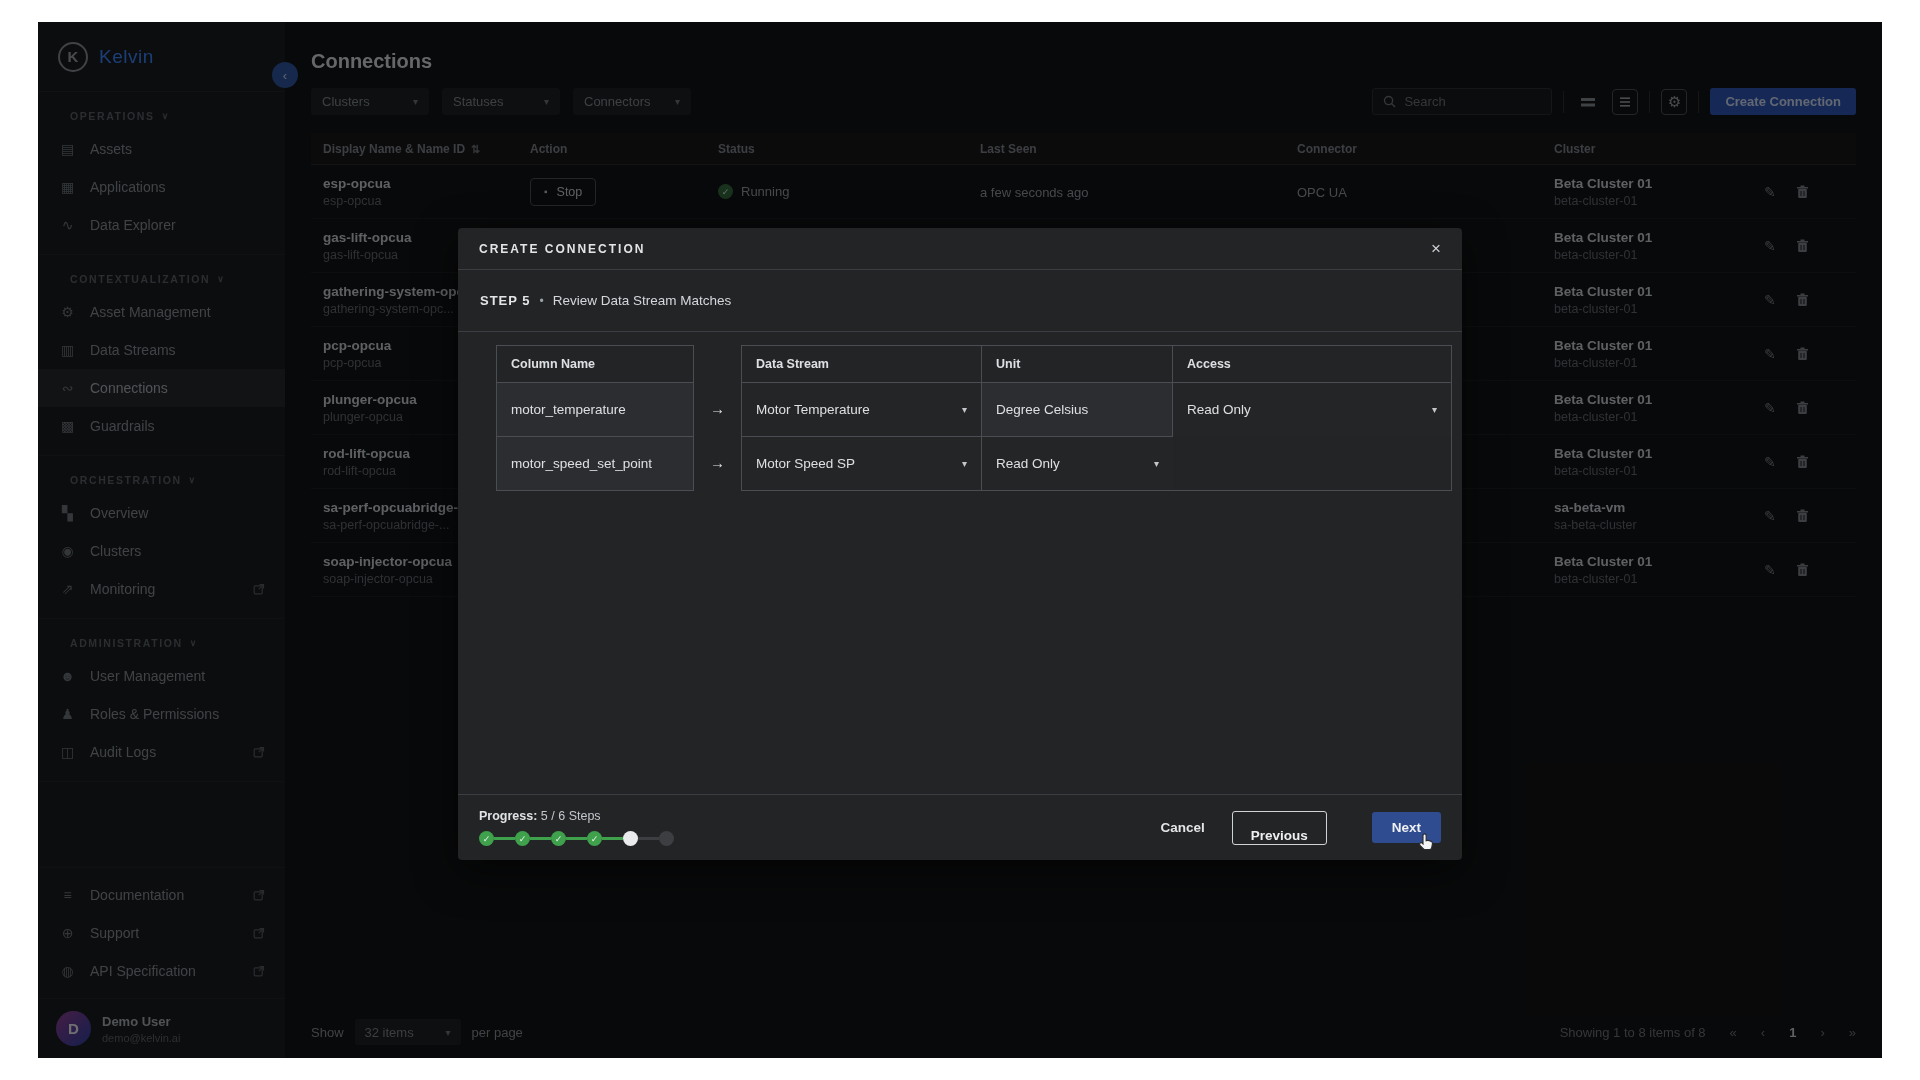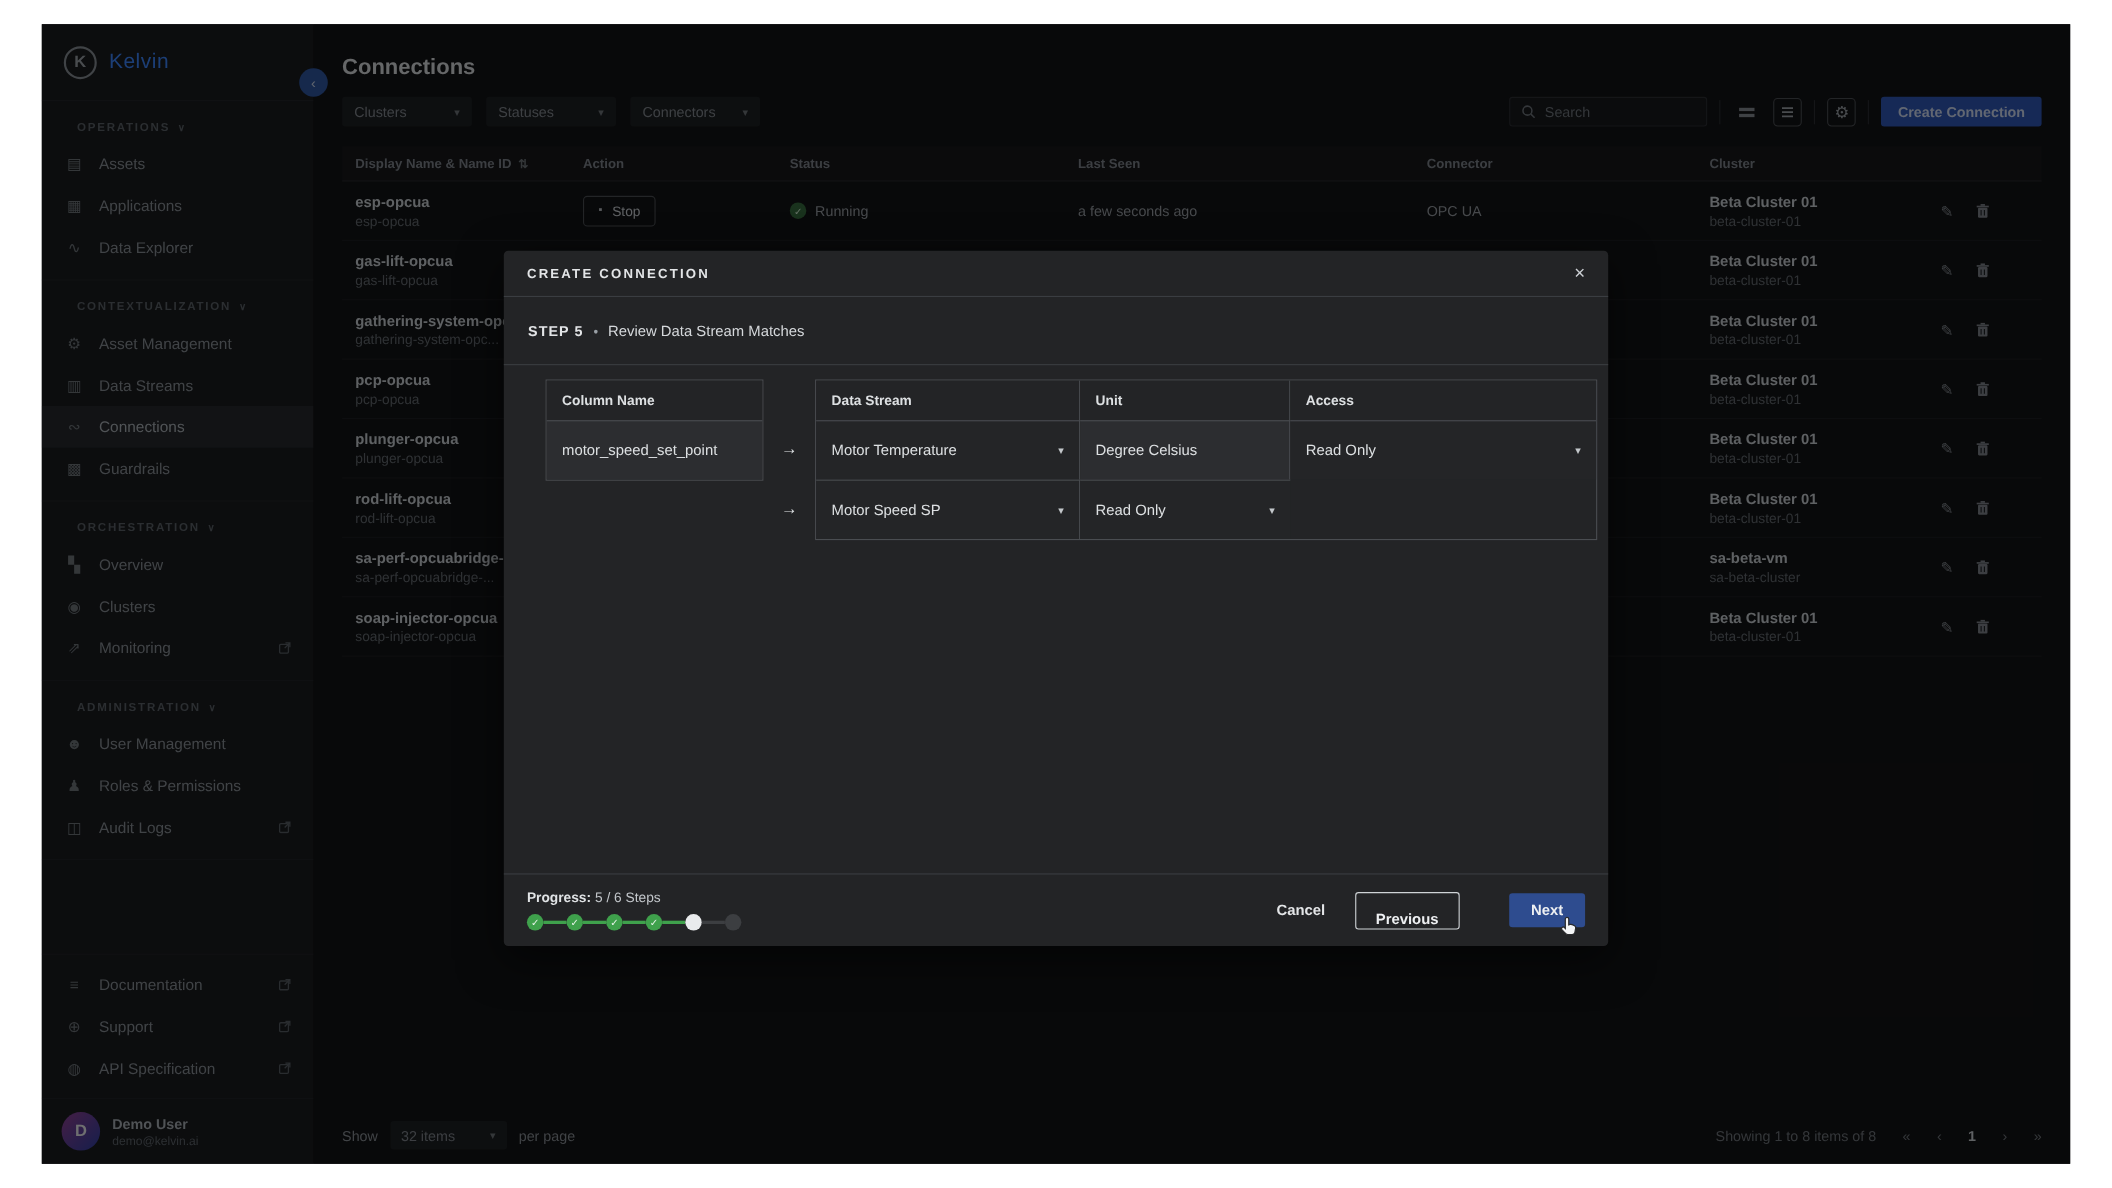--- a/index.html
+++ b/index.html
@@ -617,20 +617,21 @@
   <div class="step-row">
     <span class="step-label">STEP 5</span>
     <span class="step-bullet">•</span>
     <span class="step-name">Review Data Stream Matches</span>
   </div>
   <div class="modal-body">
     <div class="map-wrap">
       <div class="mt-left">
         <div class="hcell">Column Name</div>
         <div id="map-left">
+            <div class="dcell lite">motor_temperature</div>
             <div class="dcell lite">motor_speed_set_point</div>
           </div>
       </div>
       <div class="mt-arrowcol">
         <div class="arrow-spacer"></div>
         <div id="map-arrows">
             <div class="arrow-cell">→</div>
             <div class="arrow-cell">→</div>
           </div>
       </div>

